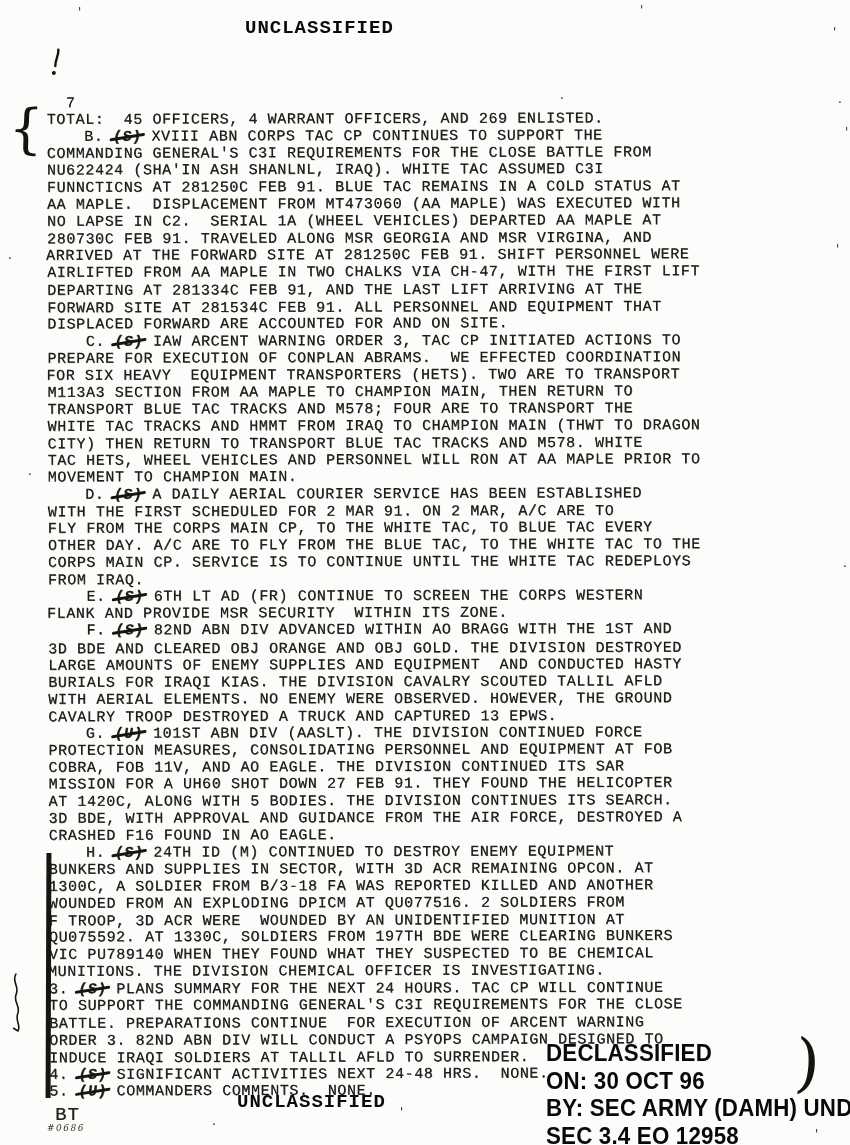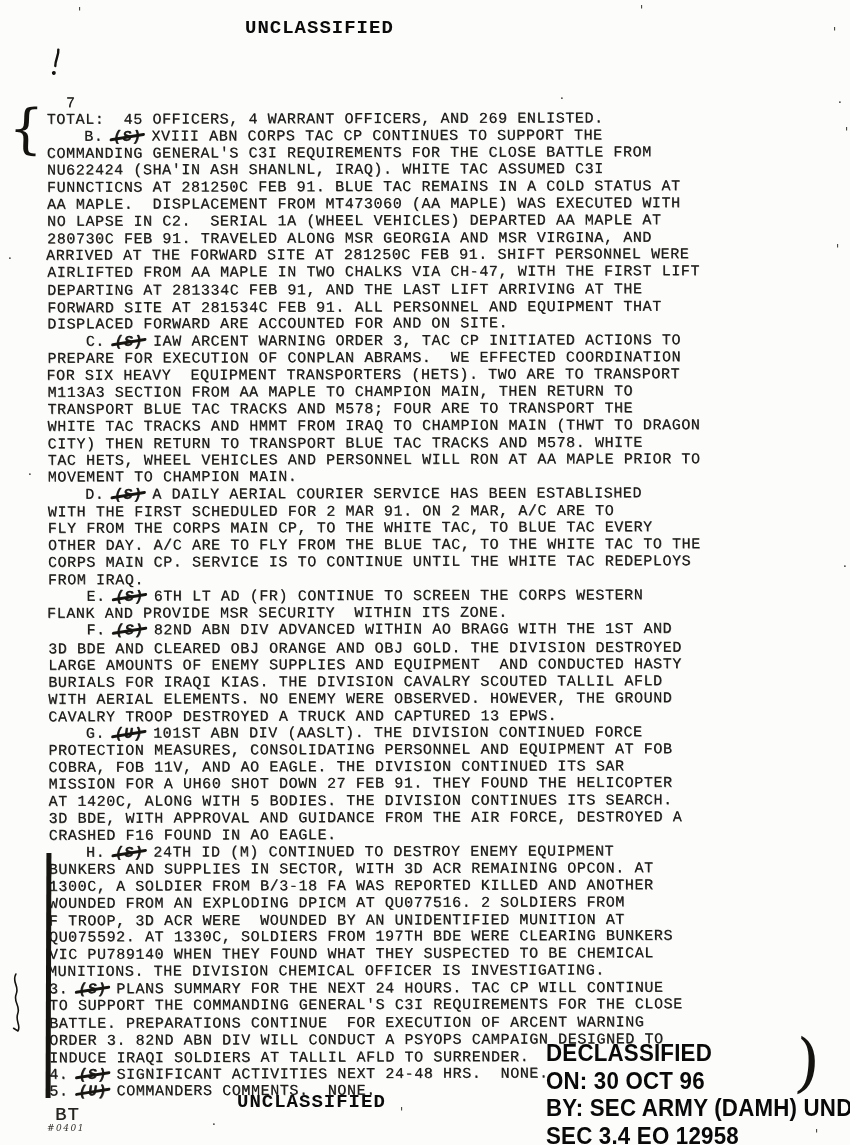--- a/index.html
+++ b/index.html
@@ -70,21 +70,21 @@
 
 <div class="page">
 
   <div class="banner top">UNCLASSIFIED</div>
 
   <div class="doc-text" id="doc-body"><div class="line">  7</div><div class="line">TOTAL:  45 OFFICERS, 4 WARRANT OFFICERS, AND 269 ENLISTED.</div><div class="line">    B. <span class="mark">(S)</span> XVIII ABN CORPS TAC CP CONTINUES TO SUPPORT THE</div><div class="line">COMMANDING GENERAL'S C3I REQUIREMENTS FOR THE CLOSE BATTLE FROM</div><div class="line">NU622424 (SHA'IN ASH SHANLNL, IRAQ). WHITE TAC ASSUMED C3I</div><div class="line">FUNNCTICNS AT 281250C FEB 91. BLUE TAC REMAINS IN A COLD STATUS AT</div><div class="line">AA MAPLE.  DISPLACEMENT FROM MT473060 (AA MAPLE) WAS EXECUTED WITH</div><div class="line">NO LAPSE IN C2.  SERIAL 1A (WHEEL VEHICLES) DEPARTED AA MAPLE AT</div><div class="line">280730C FEB 91. TRAVELED ALONG MSR GEORGIA AND MSR VIRGINA, AND</div><div class="line">ARRIVED AT THE FORWARD SITE AT 281250C FEB 91. SHIFT PERSONNEL WERE</div><div class="line">AIRLIFTED FROM AA MAPLE IN TWO CHALKS VIA CH-47, WITH THE FIRST LIFT</div><div class="line">DEPARTING AT 281334C FEB 91, AND THE LAST LIFT ARRIVING AT THE</div><div class="line">FORWARD SITE AT 281534C FEB 91. ALL PERSONNEL AND EQUIPMENT THAT</div><div class="line">DISPLACED FORWARD ARE ACCOUNTED FOR AND ON SITE.</div><div class="line">    C. <span class="mark">(S)</span> IAW ARCENT WARNING ORDER 3, TAC CP INITIATED ACTIONS TO</div><div class="line">PREPARE FOR EXECUTION OF CONPLAN ABRAMS.  WE EFFECTED COORDINATION</div><div class="line">FOR SIX HEAVY  EQUIPMENT TRANSPORTERS (HETS). TWO ARE TO TRANSPORT</div><div class="line">M113A3 SECTION FROM AA MAPLE TO CHAMPION MAIN, THEN RETURN TO</div><div class="line">TRANSPORT BLUE TAC TRACKS AND M578; FOUR ARE TO TRANSPORT THE</div><div class="line">WHITE TAC TRACKS AND HMMT FROM IRAQ TO CHAMPION MAIN (THWT TO DRAGON</div><div class="line">CITY) THEN RETURN TO TRANSPORT BLUE TAC TRACKS AND M578. WHITE</div><div class="line">TAC HETS, WHEEL VEHICLES AND PERSONNEL WILL RON AT AA MAPLE PRIOR TO</div><div class="line">MOVEMENT TO CHAMPION MAIN.</div><div class="line">    D. <span class="mark">(S)</span> A DAILY AERIAL COURIER SERVICE HAS BEEN ESTABLISHED</div><div class="line">WITH THE FIRST SCHEDULED FOR 2 MAR 91. ON 2 MAR, A/C ARE TO</div><div class="line">FLY FROM THE CORPS MAIN CP, TO THE WHITE TAC, TO BLUE TAC EVERY</div><div class="line">OTHER DAY. A/C ARE TO FLY FROM THE BLUE TAC, TO THE WHITE TAC TO THE</div><div class="line">CORPS MAIN CP. SERVICE IS TO CONTINUE UNTIL THE WHITE TAC REDEPLOYS</div><div class="line">FROM IRAQ.</div><div class="line">    E. <span class="mark">(S)</span> 6TH LT AD (FR) CONTINUE TO SCREEN THE CORPS WESTERN</div><div class="line">FLANK AND PROVIDE MSR SECURITY  WITHIN ITS ZONE.</div><div class="line">    F. <span class="mark">(S)</span> 82ND ABN DIV ADVANCED WITHIN AO BRAGG WITH THE 1ST AND</div><div class="line">3D BDE AND CLEARED OBJ ORANGE AND OBJ GOLD. THE DIVISION DESTROYED</div><div class="line">LARGE AMOUNTS OF ENEMY SUPPLIES AND EQUIPMENT  AND CONDUCTED HASTY</div><div class="line">BURIALS FOR IRAQI KIAS. THE DIVISION CAVALRY SCOUTED TALLIL AFLD</div><div class="line">WITH AERIAL ELEMENTS. NO ENEMY WERE OBSERVED. HOWEVER, THE GROUND</div><div class="line">CAVALRY TROOP DESTROYED A TRUCK AND CAPTURED 13 EPWS.</div><div class="line">    G. <span class="mark">(U)</span> 101ST ABN DIV (AASLT). THE DIVISION CONTINUED FORCE</div><div class="line">PROTECTION MEASURES, CONSOLIDATING PERSONNEL AND EQUIPMENT AT FOB</div><div class="line">COBRA, FOB 11V, AND AO EAGLE. THE DIVISION CONTINUED ITS SAR</div><div class="line">MISSION FOR A UH60 SHOT DOWN 27 FEB 91. THEY FOUND THE HELICOPTER</div><div class="line">AT 1420C, ALONG WITH 5 BODIES. THE DIVISION CONTINUES ITS SEARCH.</div><div class="line">3D BDE, WITH APPROVAL AND GUIDANCE FROM THE AIR FORCE, DESTROYED A</div><div class="line">CRASHED F16 FOUND IN AO EAGLE.</div><div class="line">    H. <span class="mark">(S)</span> 24TH ID (M) CONTINUED TO DESTROY ENEMY EQUIPMENT</div><div class="line">BUNKERS AND SUPPLIES IN SECTOR, WITH 3D ACR REMAINING OPCON. AT</div><div class="line">1300C, A SOLDIER FROM B/3-18 FA WAS REPORTED KILLED AND ANOTHER</div><div class="line">WOUNDED FROM AN EXPLODING DPICM AT QU077516. 2 SOLDIERS FROM</div><div class="line">F TROOP, 3D ACR WERE  WOUNDED BY AN UNIDENTIFIED MUNITION AT</div><div class="line">QU075592. AT 1330C, SOLDIERS FROM 197TH BDE WERE CLEARING BUNKERS</div><div class="line">VIC PU789140 WHEN THEY FOUND WHAT THEY SUSPECTED TO BE CHEMICAL</div><div class="line">MUNITIONS. THE DIVISION CHEMICAL OFFICER IS INVESTIGATING.</div><div class="line">3. <span class="mark">(S)</span> PLANS SUMMARY FOR THE NEXT 24 HOURS. TAC CP WILL CONTINUE</div><div class="line">TO SUPPORT THE COMMANDING GENERAL'S C3I REQUIREMENTS FOR THE CLOSE</div><div class="line">BATTLE. PREPARATIONS CONTINUE  FOR EXECUTION OF ARCENT WARNING</div><div class="line">ORDER 3. 82ND ABN DIV WILL CONDUCT A PSYOPS CAMPAIGN DESIGNED TO</div><div class="line">INDUCE IRAQI SOLDIERS AT TALLIL AFLD TO SURRENDER.</div><div class="line">4. <span class="mark">(S)</span> SIGNIFICANT ACTIVITIES NEXT 24-48 HRS.  NONE.</div><div class="line">5. <span class="mark">(U)</span> COMMANDERS COMMENTS.  NONE.</div></div>
 
   <div class="banner bottom">UNCLASSIFIED</div>
 
   <div class="bt">BT</div>
-  <div class="footer-code">#0401</div>
+  <div class="footer-code">#0686</div>
 
   <div class="stamp">
     <div>DECLASSIFIED</div>
     <div>ON: 30 OCT 96</div>
     <div>BY: SEC ARMY (DAMH) UNDER</div>
     <div>SEC 3.4 EO 12958</div>
   </div>
 
   <span class="hand" style="left:48px;top:48px;transform:rotate(12deg);">
     <svg width="14" height="30" viewBox="0 0 14 30">

